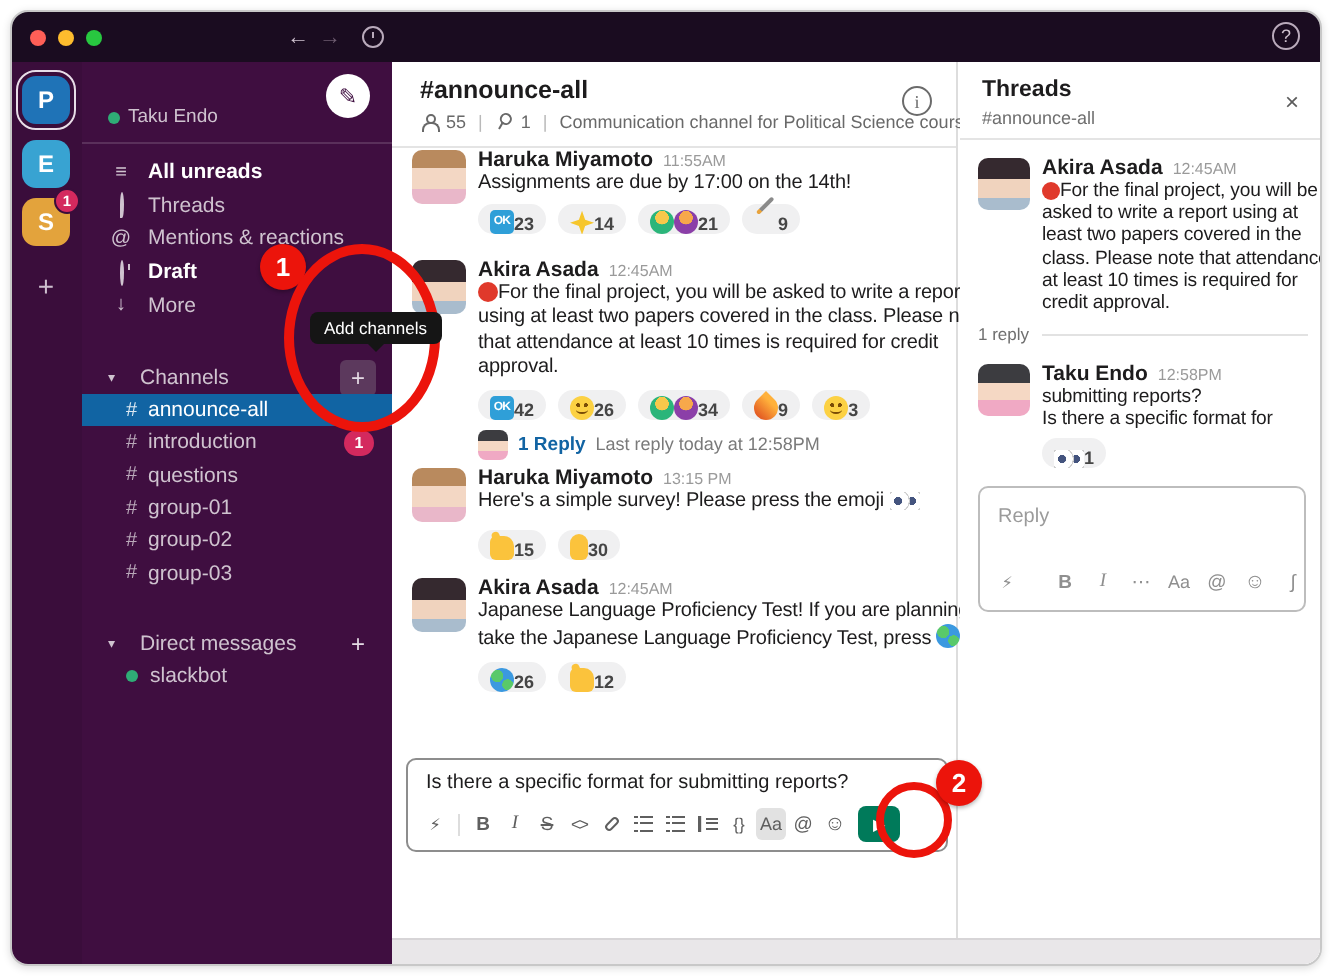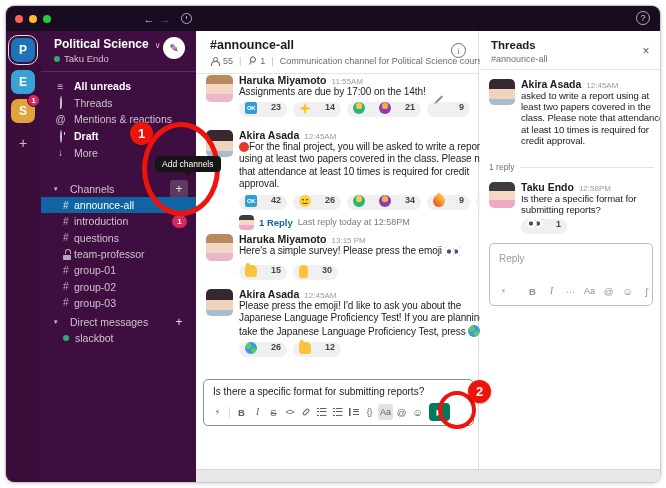--- a/index.html
+++ b/index.html
@@ -80,21 +80,21 @@
   .avatar{position:absolute;left:0;top:1px;width:27px;height:27px;border-radius:5px}
   .av-haruka{background:linear-gradient(180deg,#b98a5e 0 34%,#f3d7c4 34% 72%,#e9b7c9 72%)}
   .av-akira{background:linear-gradient(180deg,#35292f 0 40%,#f0d3be 40% 76%,#a9bccd 76%)}
   .av-taku{background:linear-gradient(180deg,#3c3c40 0 36%,#f5d8c4 36% 70%,#f0a9c4 70%)}
   .mbody{margin-left:33px}
   .mhead{display:flex;align-items:baseline;gap:5px}
   .mauthor{font-weight:bold;font-size:10.5px}
   .mtime{color:#9a9a9a;font-size:8px}
   .mline{font-size:10px;line-height:12.4px;letter-spacing:-0.1px;white-space:nowrap}
   .pills{display:flex;gap:6px;margin-top:4px;align-items:center}
-  .pill{height:15px;background:#f0f0f1;border-radius:9px;display:inline-flex;align-items:flex-start;gap:14px;padding:0 6px}
+  .pill{height:15px;background:#f0f0f1;border-radius:9px;display:inline-flex;align-items:flex-end;gap:0;padding:0 6px}
   .pcount{font-size:9px;font-weight:bold;color:#454545}
   .threadbar{display:flex;align-items:center;gap:5px;margin-top:5px}
   .tav{width:15px;height:15px;border-radius:4px;flex:none}
   .rlink{color:#1264a3;font-size:9.5px;font-weight:bold}
   .rlast{color:#7a7a7a;font-size:9px}
   
   .em{display:inline-block;width:12px;height:12px;border-radius:50%;position:relative;flex:none;vertical-align:-2px}
   .em-ok{background:#2f9fd8;border-radius:2.5px}
   .em-ok b{position:absolute;inset:0;color:#fff;font-size:6px;font-weight:bold;line-height:12px;text-align:center;letter-spacing:-.4px}
   .em-sparkles{background:#f6c62c;border-radius:0;clip-path:polygon(50% 0,63% 37%,100% 50%,63% 63%,50% 100%,37% 63%,0 50%,37% 37%)}
@@ -190,21 +190,20 @@
       <span>E</span>
     </div>
     <div class="wsbtn" style="top:68px;background:#e3a33c">
       <span>S</span>
       <span class="wsbadge">1</span>
     </div>
     <div id="railplus">+</div>
   </div>
 
   <div id="sidebar">
-    <div id="wsname"><span>Political Science</span><span id="wschev">∨</span></div>
     <div id="wsstatus">
       <span class="pdot"></span>
       <span>Taku Endo</span>
     </div>
     <div id="composebtn">
         <span>✎</span>
       </div>
     <div class="divider" style="top:40px"></div>
 
     <div id="navlist">
@@ -241,24 +240,20 @@
         <span>announce-all</span>
       </div>
       <div class="chrow">
         <span class="pre">#</span>
         <span>introduction</span>
         <span class="chbadge">1</span>
       </div>
       <div class="chrow">
         <span class="pre">#</span>
         <span>questions</span>
-      </div>
-      <div class="chrow">
-        <span class="pre"><span class="lock"></span></span>
-        <span>team-professor</span>
       </div>
       <div class="chrow">
         <span class="pre">#</span>
         <span>group-01</span>
       </div>
       <div class="chrow">
         <span class="pre">#</span>
         <span>group-02</span>
       </div>
       <div class="chrow">
@@ -393,21 +388,20 @@
       </div>
     </div>
 
     <div class="msg" style="top:257px">
       <span class="avatar av-akira"></span>
       <div class="mbody">
         <div class="mhead">
             <span class="mauthor">Akira Asada</span>
             <span class="mtime">12:45AM</span>
           </div>
-        <div class="mline"><span>Please press the emoji! I'd like to ask you about the</span></div>
         <div class="mline"><span>Japanese Language Proficiency Test! If you are planning to</span></div>
         <div class="mline"><span>take the Japanese Language Proficiency Test, press</span> <span class="em em-globe"></span><span>, if</span></div>
         <div class="pills">
           <span class="pill">
               <span class="em em-globe"></span>
               <span class="pcount">26</span>
             </span>
           <span class="pill">
               <span class="em em-thumb"></span>
               <span class="pcount">12</span>
@@ -460,42 +454,43 @@
     <div id="th-close">×</div>
     <div id="th-div"></div>
 
     <div class="tmsg" style="top:47px">
       <span class="avatar av-akira"></span>
       <div class="mbody">
         <div class="mhead">
             <span class="mauthor">Akira Asada</span>
             <span class="mtime">12:45AM</span>
           </div>
+        <div class="mline"><span class="em em-red" style="width:9px;height:9px"></span><span>For the final project, you will be</span></div>
         <div class="mline"><span>asked to write a report using at</span></div>
         <div class="mline"><span>least two papers covered in the</span></div>
         <div class="mline"><span>class. Please note that attendance</span></div>
         <div class="mline"><span>at least 10 times is required for</span></div>
         <div class="mline"><span>credit approval.</span></div>
       </div>
     </div>
 
     <div id="replycount">
       <span>1 reply</span>
       <span class="rline"></span>
     </div>
 
     <div class="tmsg" style="top:150px">
       <span class="avatar av-taku"></span>
       <div class="mbody">
         <div class="mhead">
             <span class="mauthor">Taku Endo</span>
             <span class="mtime">12:58PM</span>
           </div>
+        <div class="mline"><span>submitting reports?</span></div>
         <div class="mline"><span>Is there a specific format for</span></div>
-        <div class="mline"><span>submitting reports?</span></div>
         <div class="pills">
           <span class="pill">
               <span class="em em-eyes"></span>
               <span class="pcount">1</span>
             </span>
         </div>
       </div>
     </div>
 
     <div id="replybox">

